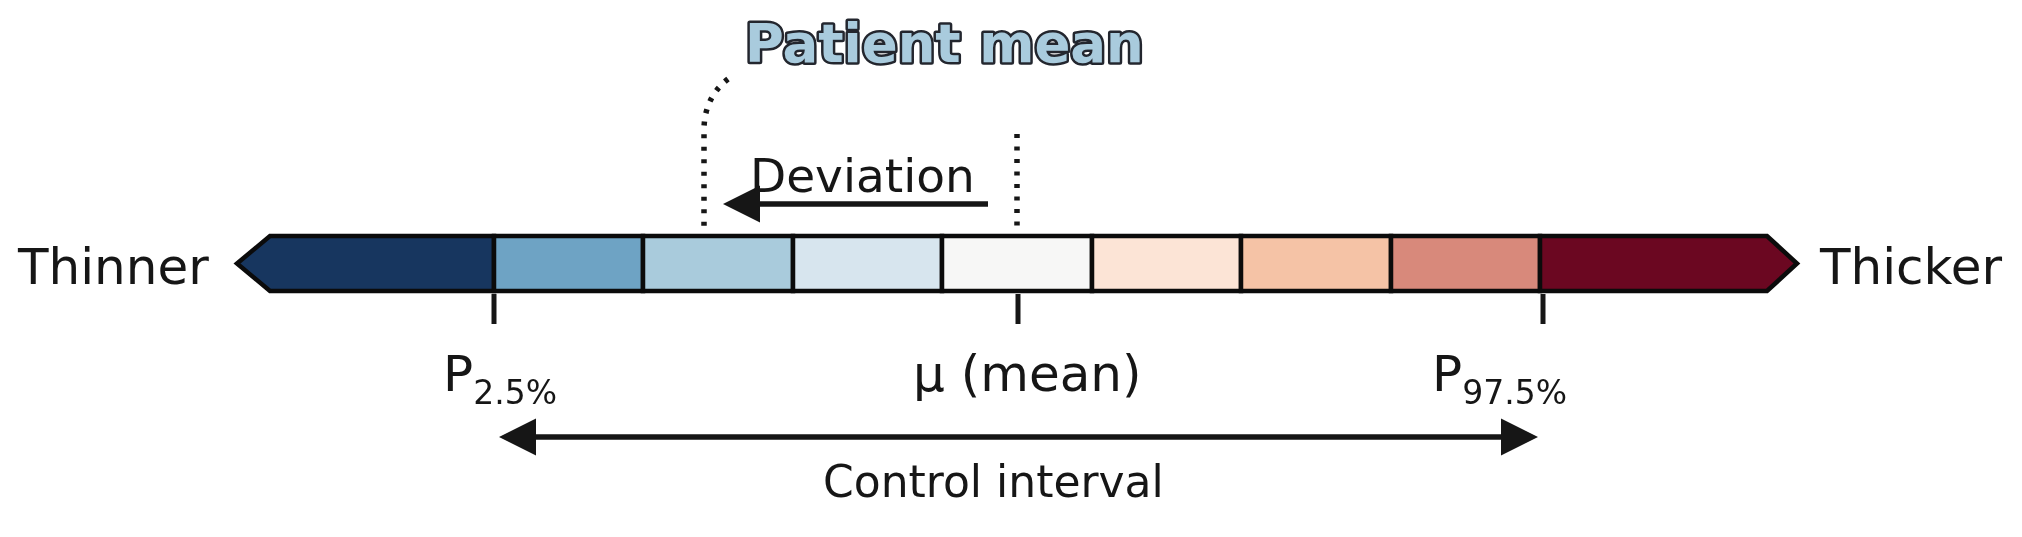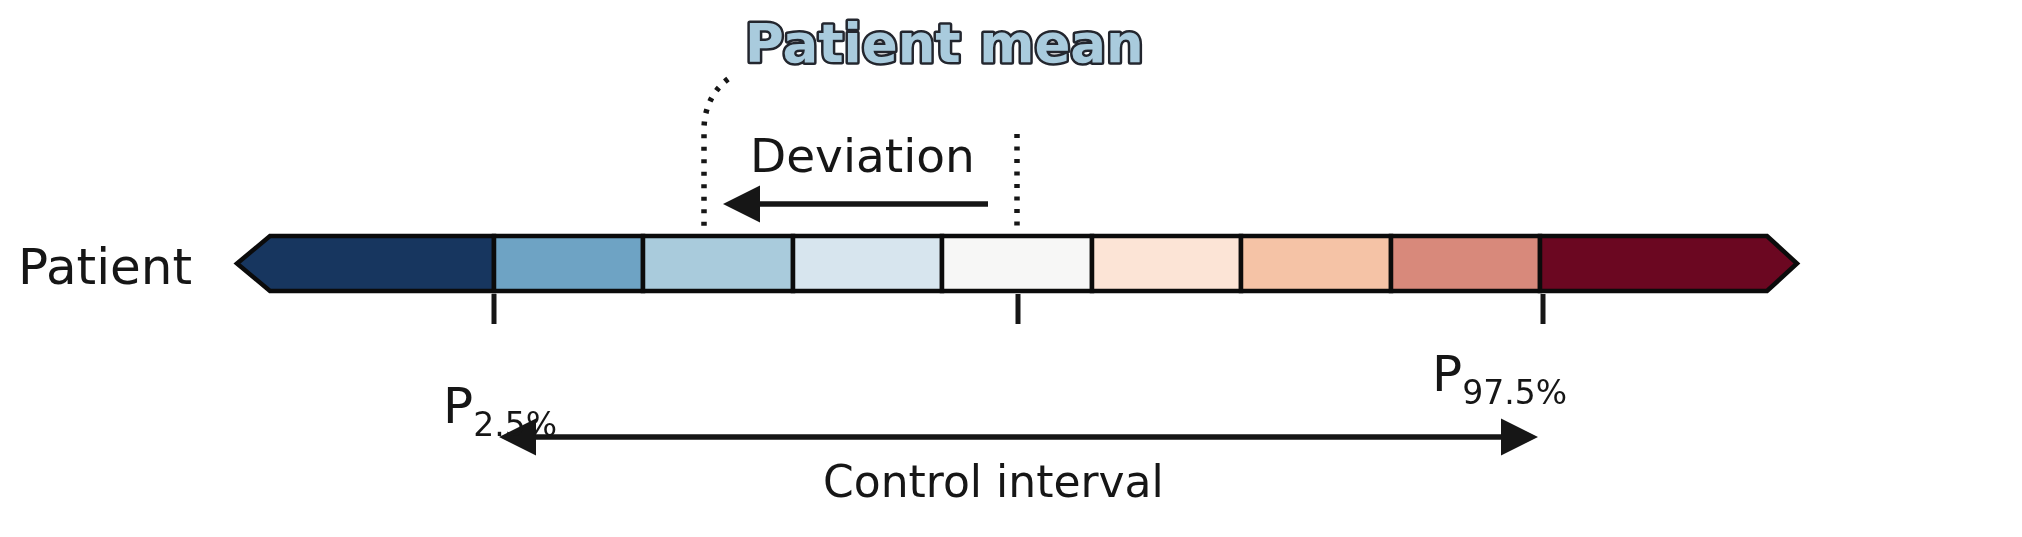--- a/index.html
+++ b/index.html
@@ -8,21 +8,21 @@
     width: 2022px;
     height: 518px;
     background: #ffffff;
     font-family: "DejaVu Sans", "Liberation Sans", sans-serif;
     color: #161616;
     overflow: hidden;
   }
   #diagram-svg { position: absolute; left: 0; top: 0; }
   .txt { position: absolute; white-space: nowrap; }
   .side-label   { font-size: 50px; }
-  .deviation    { font-size: 47px; }
+  .deviation    { font-size: 47px; margin-top: 20px; }
   .tick-label   { font-size: 50px; }
   .tick-label .sub { font-size: 33px; vertical-align: -13px; }
   .control-lbl  { font-size: 44px; }
   .patient-mean-text {
     font-size: 53px;
     font-weight: bold;
     paint-order: stroke fill;
     stroke-linejoin: round;
   }
 </style>
@@ -60,25 +60,27 @@
 
     <g>
       <line x1="528" y1="437" x2="1509" y2="437" stroke-width="5.5" stroke="#161616"></line>
       <polygon points="499,437 536,418.5 536,455.5" fill="#161616"></polygon>
       <polygon points="1538,437 1501,418.5 1501,455.5" fill="#161616"></polygon>
     </g>
 
     <text x="745" y="62" class="patient-mean-text" stroke-width="5" fill="#a9cbdd" stroke="#23262e">Patient mean</text>
   </svg>
 
-  <div class="txt side-label" style="left:18px; top:238px;">Patient</div>
+  <div class="txt side-label" style="left:18px; top:238px;">Thinner</div>
 
+  <div class="txt side-label" style="left:1820px; top:238px;">Thicker</div>
 
   <div class="txt deviation" style="left:750px; top:128px;">Deviation</div>
 
-  <div class="txt tick-label" style="left:443px; top:345px;margin-top:32px;"><span>P</span><span class="sub">2.5%</span></div>
+  <div class="txt tick-label" style="left:443px; top:345px;"><span>P</span><span class="sub">2.5%</span></div>
 
+  <div class="txt tick-label" style="left:913px; top:345px;">μ (mean)</div>
 
   <div class="txt tick-label" style="left:1432px; top:345px;"><span>P</span><span class="sub">97.5%</span></div>
 
   <div class="txt control-lbl" style="left:823px; top:456px;">Control interval</div>
 
 </div>
 
 </body></html>

